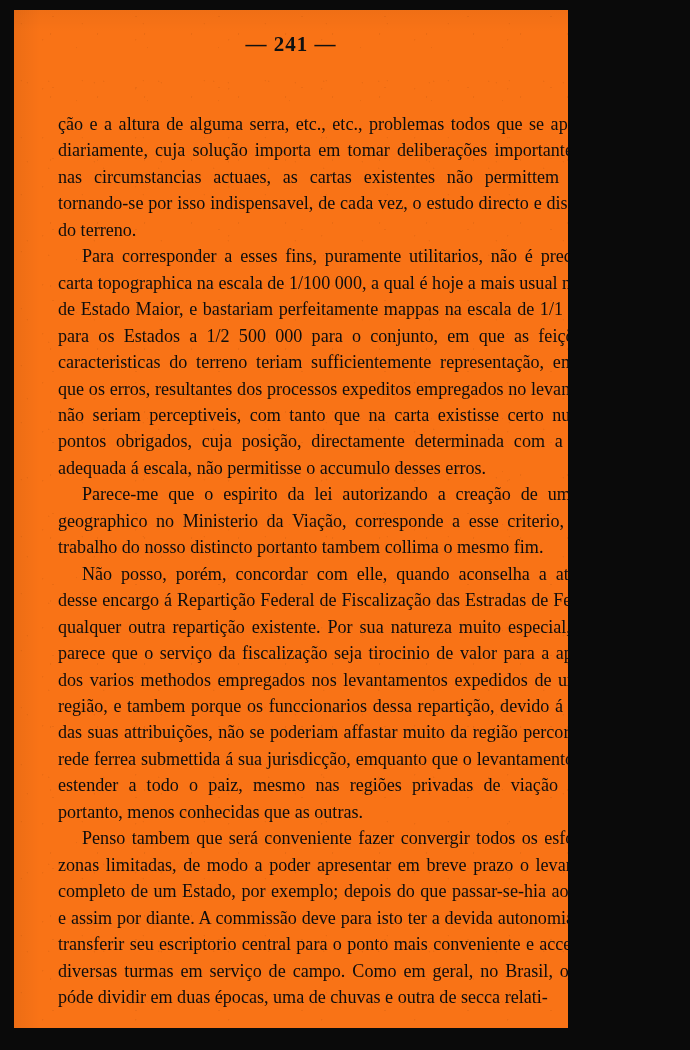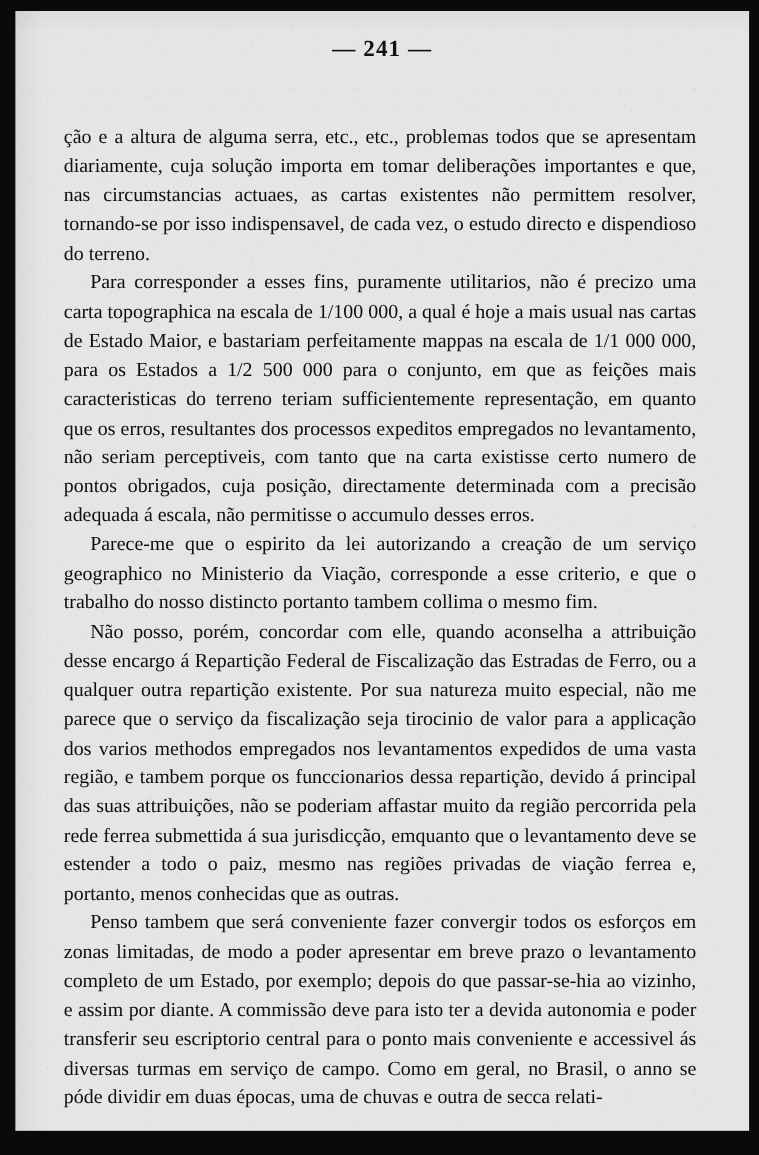--- a/index.html
+++ b/index.html
@@ -13,23 +13,23 @@
     height: 1050px;
     background: #0a0a0a;
     overflow: hidden;
     font-family: "Liberation Serif", "DejaVu Serif", serif;
   }
   
   .paper {
     position: absolute;
     left: 14px;
     top: 10px;
-    width: 667px;
+    width: 554px;
     height: 1018px;
-    background: #e5e5e5;
+    background: #f97316;
     overflow: hidden;
   }
   
   .paper-grain {
     position: absolute;
     inset: 0;
     pointer-events: none;
     opacity: .055;
     background-image:
       radial-gradient(circle at 12% 24%, #000 0.6px, transparent 0.9px),

